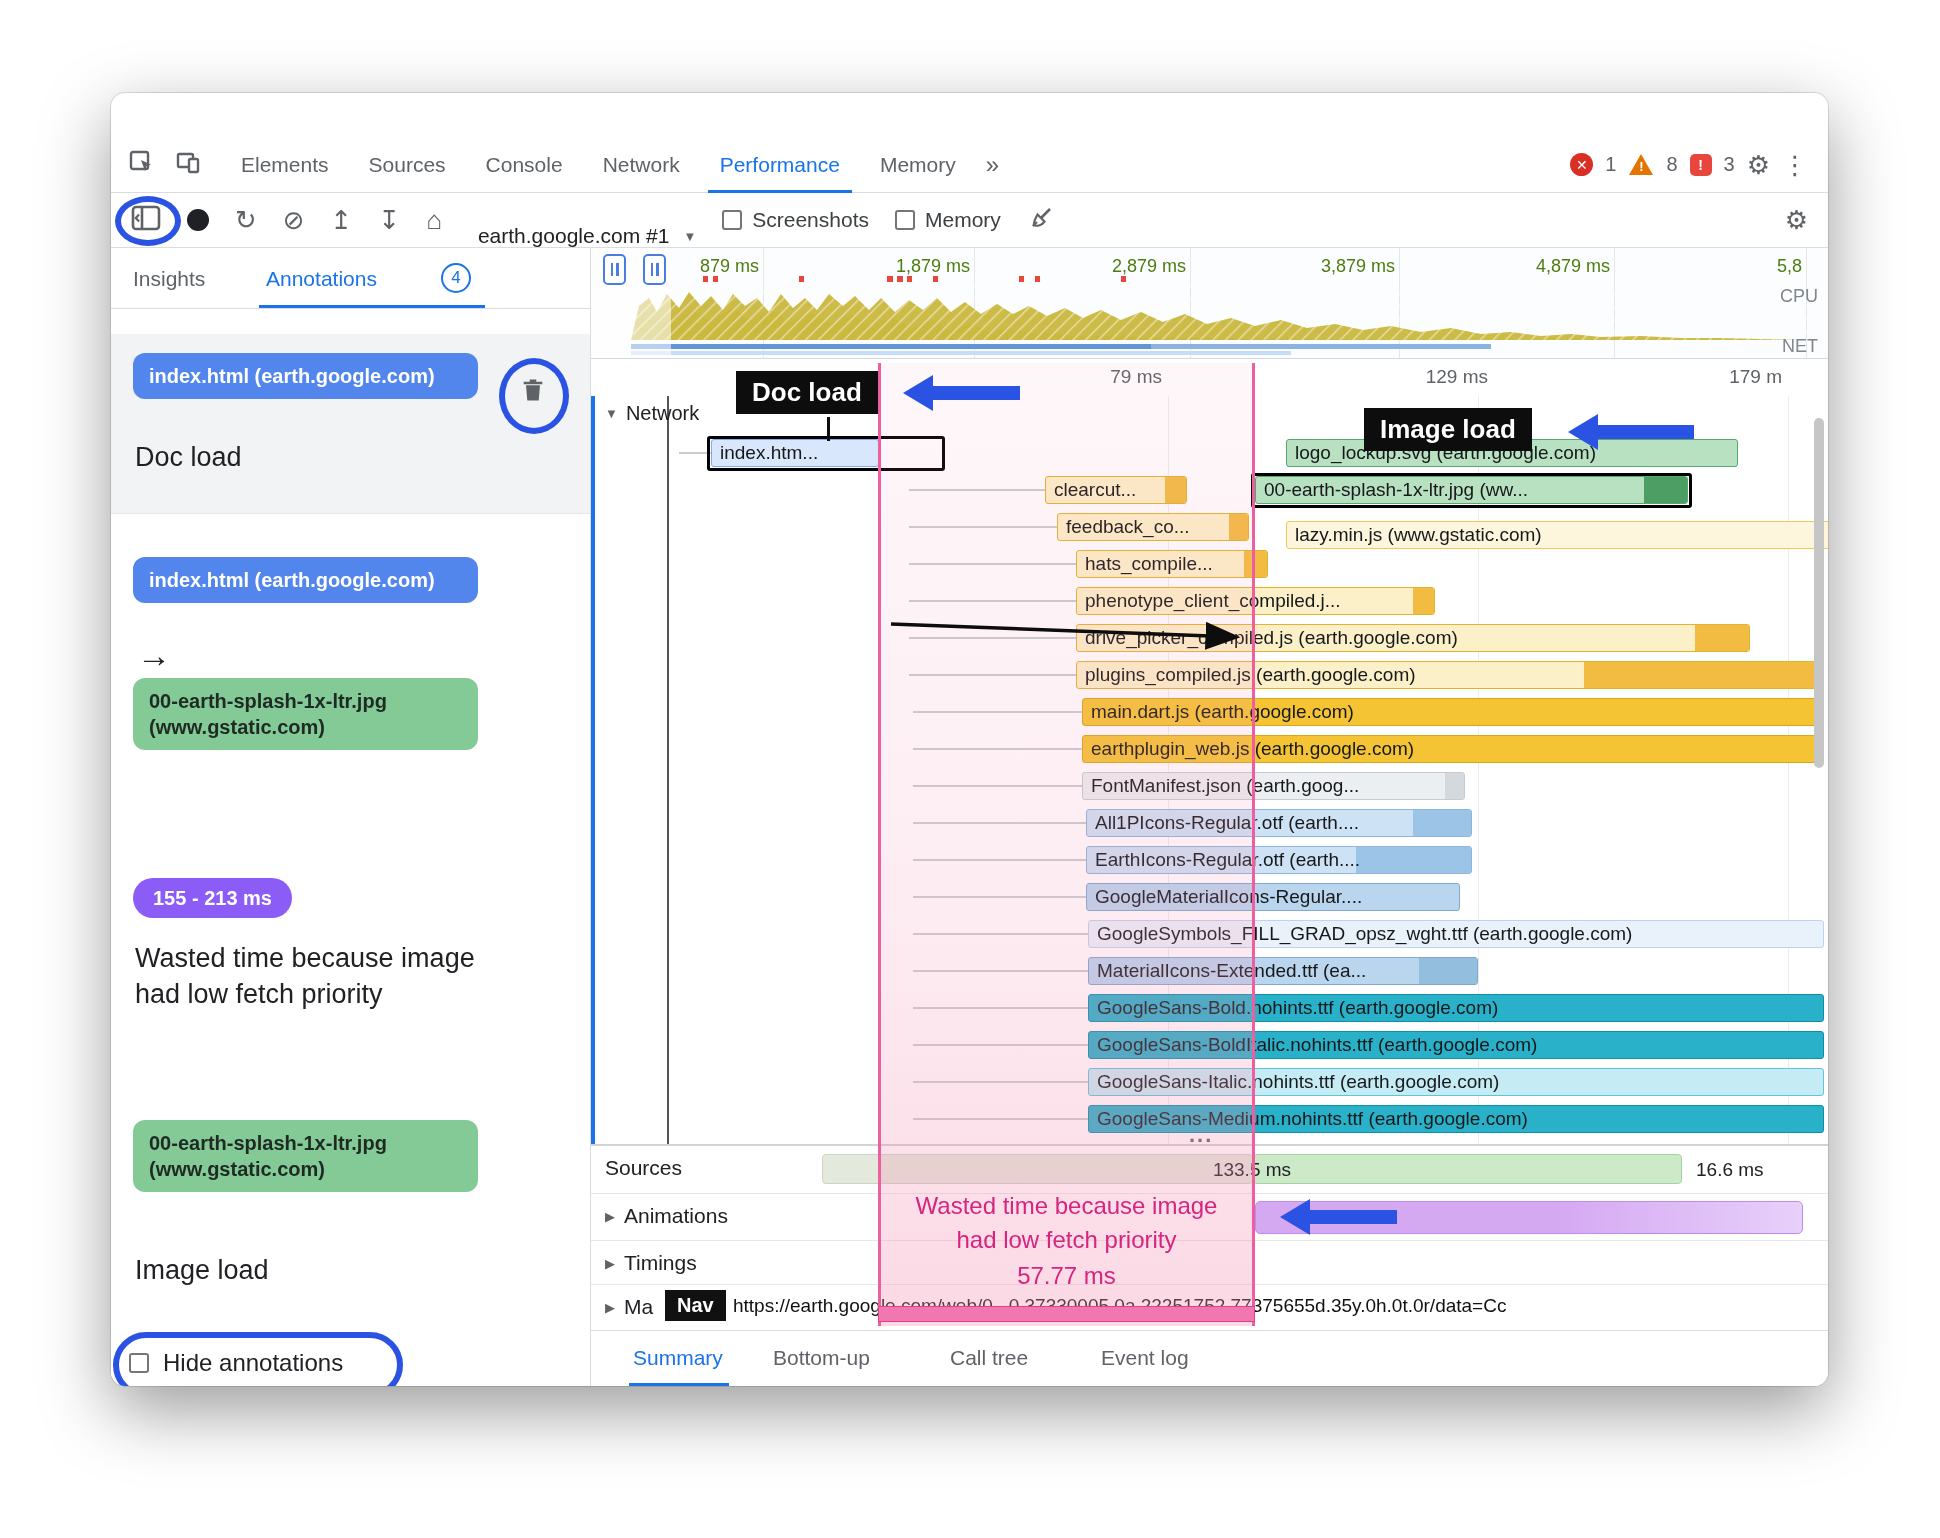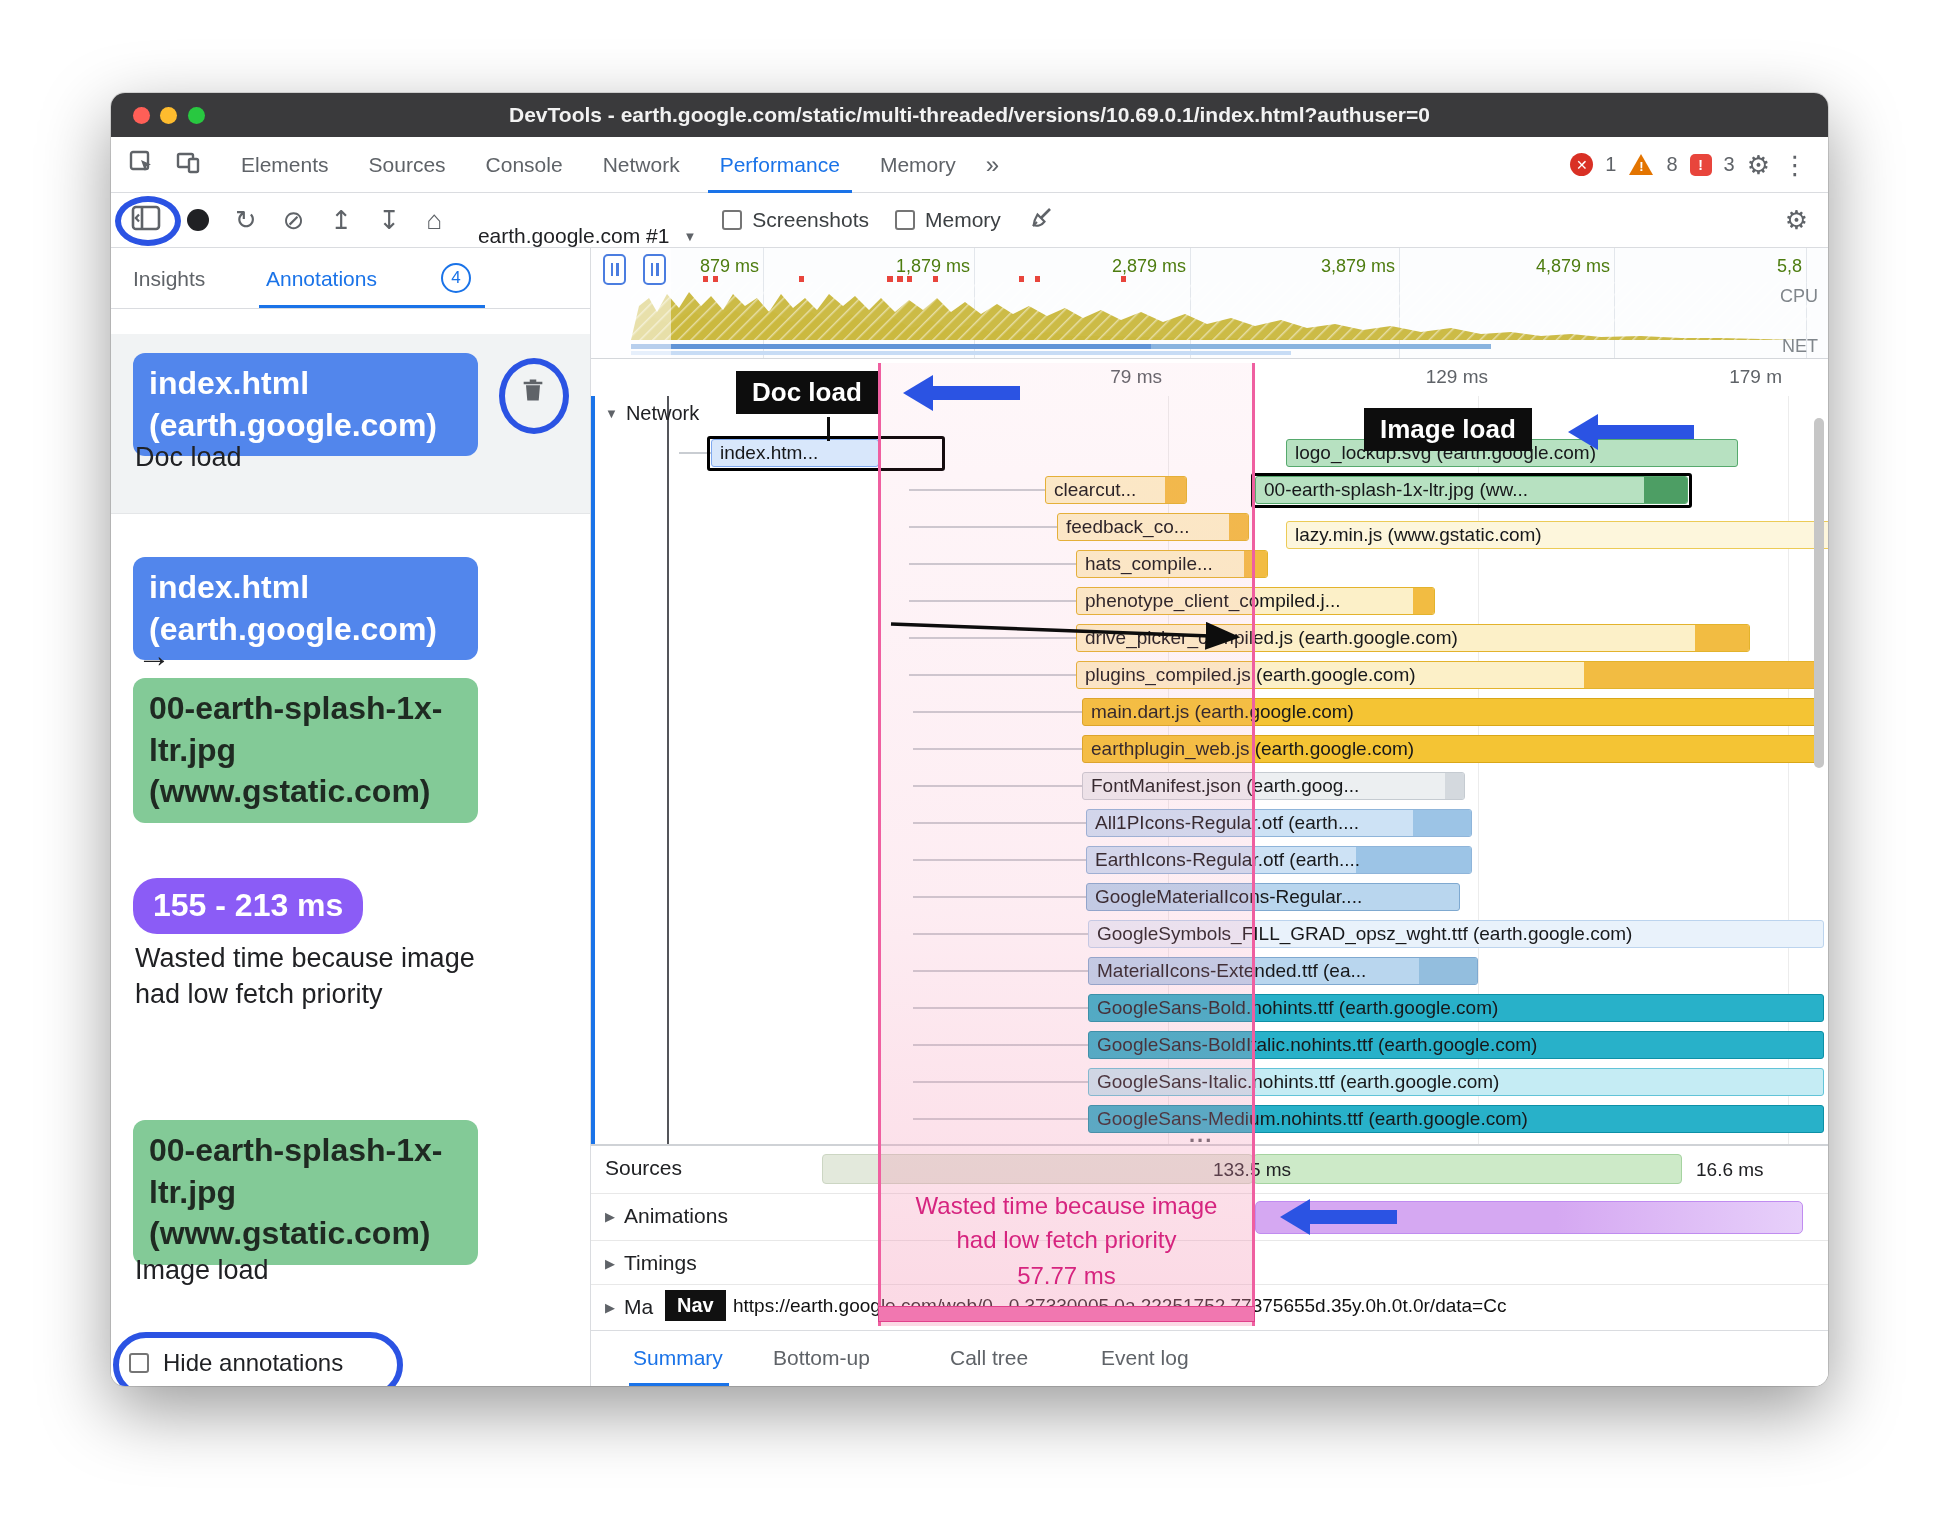--- a/index.html
+++ b/index.html
@@ -57,21 +57,21 @@
   .sidebar { position:absolute; left:0; top:155px; width:480px; bottom:0; background:#fff; border-right:1px solid #dadce0; overflow:hidden; }
   .sb-tabs { position:absolute; left:0; top:0; right:0; height:61px; border-bottom:1px solid #dadce0; }
   .sb-tab { position:absolute; top:0; height:61px; line-height:61px; font-size:21px; color:#5f6368; }
   .sb-tab.insights { left:22px; }
   .sb-tab.annotations { left:155px; color:#1a73e8; }
   .sb-badge { position:absolute; left:330px; top:15px; width:30px; height:30px; border:2px solid #1a73e8; border-radius:50%;
     color:#1a73e8; font-size:17px; display:flex; align-items:center; justify-content:center; }
   .sb-underline { position:absolute; left:148px; width:226px; bottom:0; height:3px; background:#1a73e8; }
 
   .ann-card1 { position:absolute; left:0; top:86px; width:480px; height:180px; background:#f1f3f4; border-bottom:1px solid #e4e6e8; }
-  .pill { position:absolute; border-radius:12px; font-weight:700; font-size:32px; line-height:1.3; padding:10px 16px; }
+  .pill { position:absolute; border-radius:12px; font-weight:700; font-size:20px; line-height:1.3; padding:10px 16px; }
   .pill.blue { background:#5286ec; color:#fff; width:345px; }
   .pill.green { background:#83ca97; color:#1f2a22; width:345px; }
   .pill.pink { background:#8b5cf6; color:#fff; border-radius:24px; width:auto; white-space:nowrap; padding:7px 20px; }
   .ann-label { position:absolute; left:24px; font-size:27px; color:#202124; }
   .link-arrow { position:absolute; left:26px; font-size:34px; color:#202124; font-weight:700; line-height:1; }
   .ann-text { position:absolute; left:24px; width:340px; font-size:27px; line-height:1.35; color:#202124; }
   .trash-btn { position:absolute; left:404px; top:148px; width:40px; height:40px; display:flex; align-items:center; justify-content:center; }
   .hide-row { position:absolute; left:18px; top:1101px; display:flex; align-items:center; gap:14px; font-size:24px; color:#202124; }
 
   
@@ -158,26 +158,20 @@
   .bt { position:absolute; top:0; height:56px; line-height:54px; font-size:21px; color:#5f6368; }
   .bt.active { color:#1a73e8; }
   .bt-underline { position:absolute; left:38px; width:100px; bottom:0; height:3px; background:#1a73e8; }
 </style>
 </head>
 <body>
 
 <div class="canvas">
 <div class="window">
 
-  <div class="titlebar">
-    <span class="tl red"></span>
-    <span class="tl yel"></span>
-    <span class="tl grn"></span>
-    <div class="wtitle">DevTools - earth.google.com/static/multi-threaded/versions/10.69.0.1/index.html?authuser=0</div>
-  </div>
 
   <div class="tabbar">
     <div class="tb-icons">
       <span>
         <svg width="26" height="26" viewBox="0 0 26 26">
               <rect x="2" y="2" width="17" height="17" rx="2" fill="none" stroke="#5f6368" stroke-width="2.4"></rect>
               <path d="M12 10l10 4.4-4.4 1.6L16 21z" fill="#5f6368"></path>
             </svg>
       </span>
       <span>

